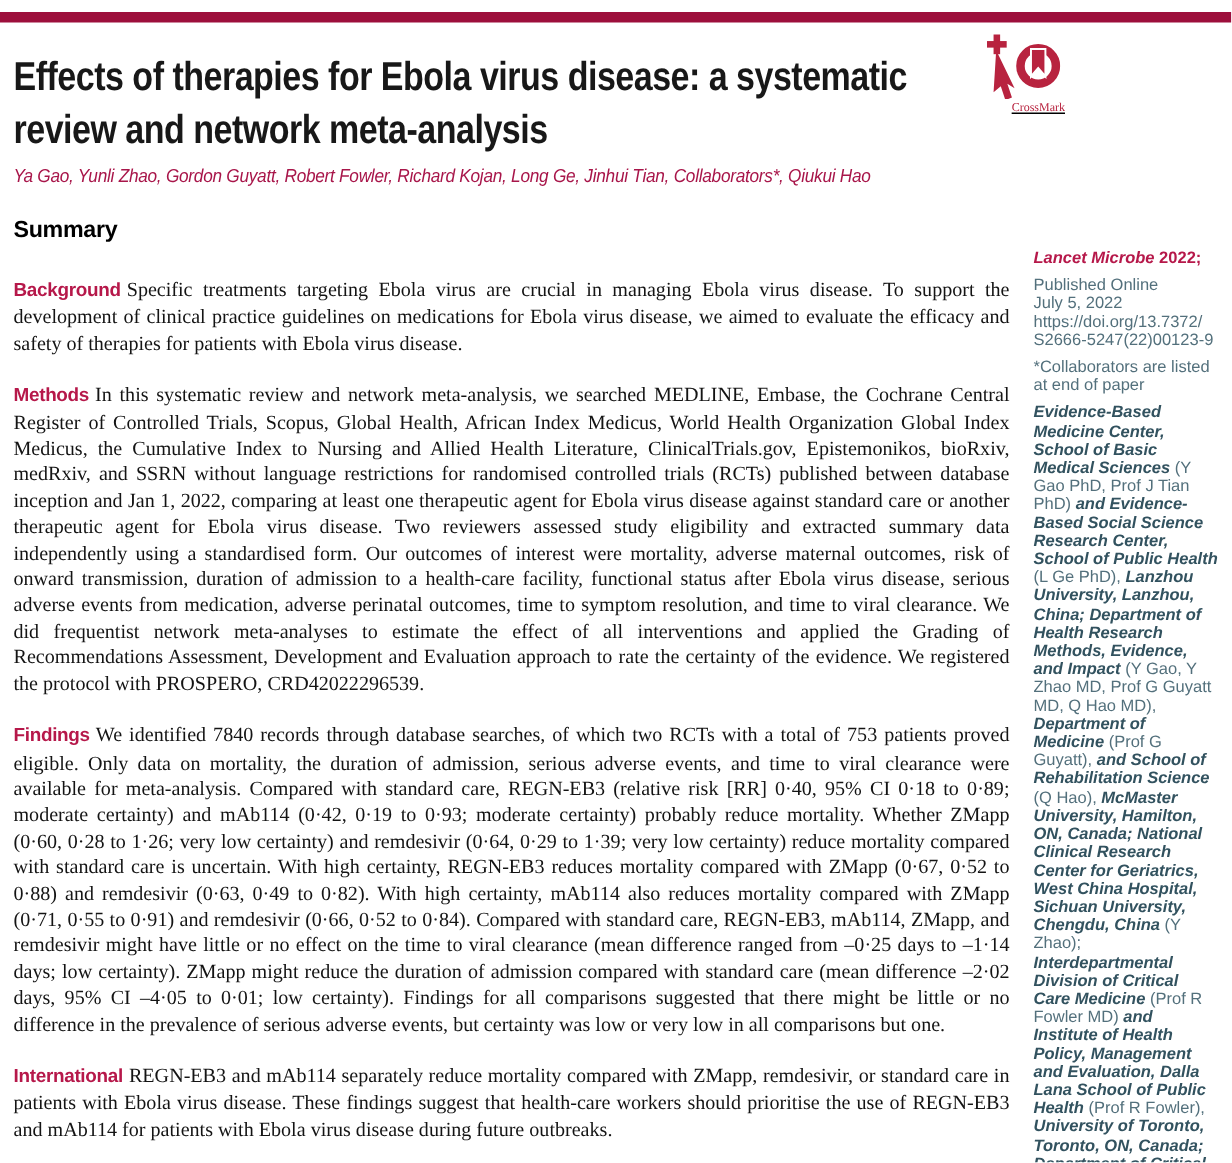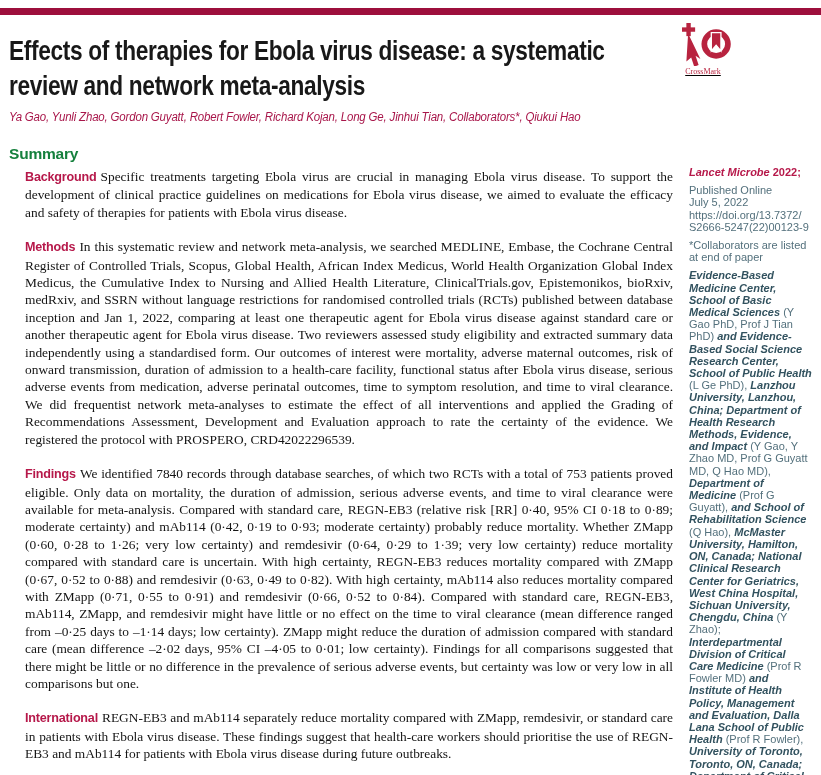--- a/index.html
+++ b/index.html
@@ -7,30 +7,30 @@
         font-family:"Liberation Sans",sans-serif;}
   .topbar{position:absolute;left:0;top:8px;width:821px;height:7px;background:#9d0f3c;}
 
   
   .main{position:absolute;left:9px;top:34px;width:664px;}
   .title{font-family:"Liberation Sans",sans-serif;font-weight:bold;color:#181818;
          font-size:27px;line-height:35px;letter-spacing:-0.4px;
          transform:scaleX(0.84);transform-origin:0 0;width:790px;margin:0 0 6px 0;}
   .authors{color:#a8164a;font-size:12.5px;font-style:italic;letter-spacing:-0.2px;
            transform:scaleX(0.92);transform-origin:0 0;width:720px;margin:0 0 21px 0;}
-  .summary-head{color:#15803d;font-weight:bold;font-size:15.5px;margin:0 0 5px 0;
+  .summary-head{color:#000000;font-weight:bold;font-size:15.5px;margin:0 0 21px 0;
                 letter-spacing:-0.2px;}
   .para{font-family:"Liberation Serif",serif;font-size:13.4px;line-height:17.4px;
-        color:#141414;text-align:justify;margin:0 0 17px 16px;}
+        color:#141414;text-align:justify;margin:0 0 17px 0;}
   .para .lead{font-family:"Liberation Sans",sans-serif;font-weight:bold;color:#b6184a;
               font-size:12.6px;letter-spacing:-0.2px;margin-right:4px;}
 
   
-  .crossmark{position:absolute;left:672px;top:22px;width:62px;height:66px;cursor:pointer;
-             text-align:center;text-decoration:underline;}
+  .crossmark{position:absolute;left:648px;top:22px;width:62px;height:66px;cursor:pointer;
+             text-align:right;text-decoration:underline;}
   .crossmark svg{display:block;margin:0 auto;}
   .crossmark .cm-label{font-family:"Liberation Serif",serif;font-size:8px;color:#b8233f;
                        margin-top:1px;}
 
   
   .sidebar{position:absolute;left:689px;top:166px;width:124px;
            font-size:11px;line-height:12.2px;color:#53707c;}
   .sidebar .blk{margin:0 0 6px 0;}
   .sidebar .b{font-weight:bold;color:#32525f;font-style:italic;}
   .journal-ref{color:#b6184a;font-weight:bold;}

